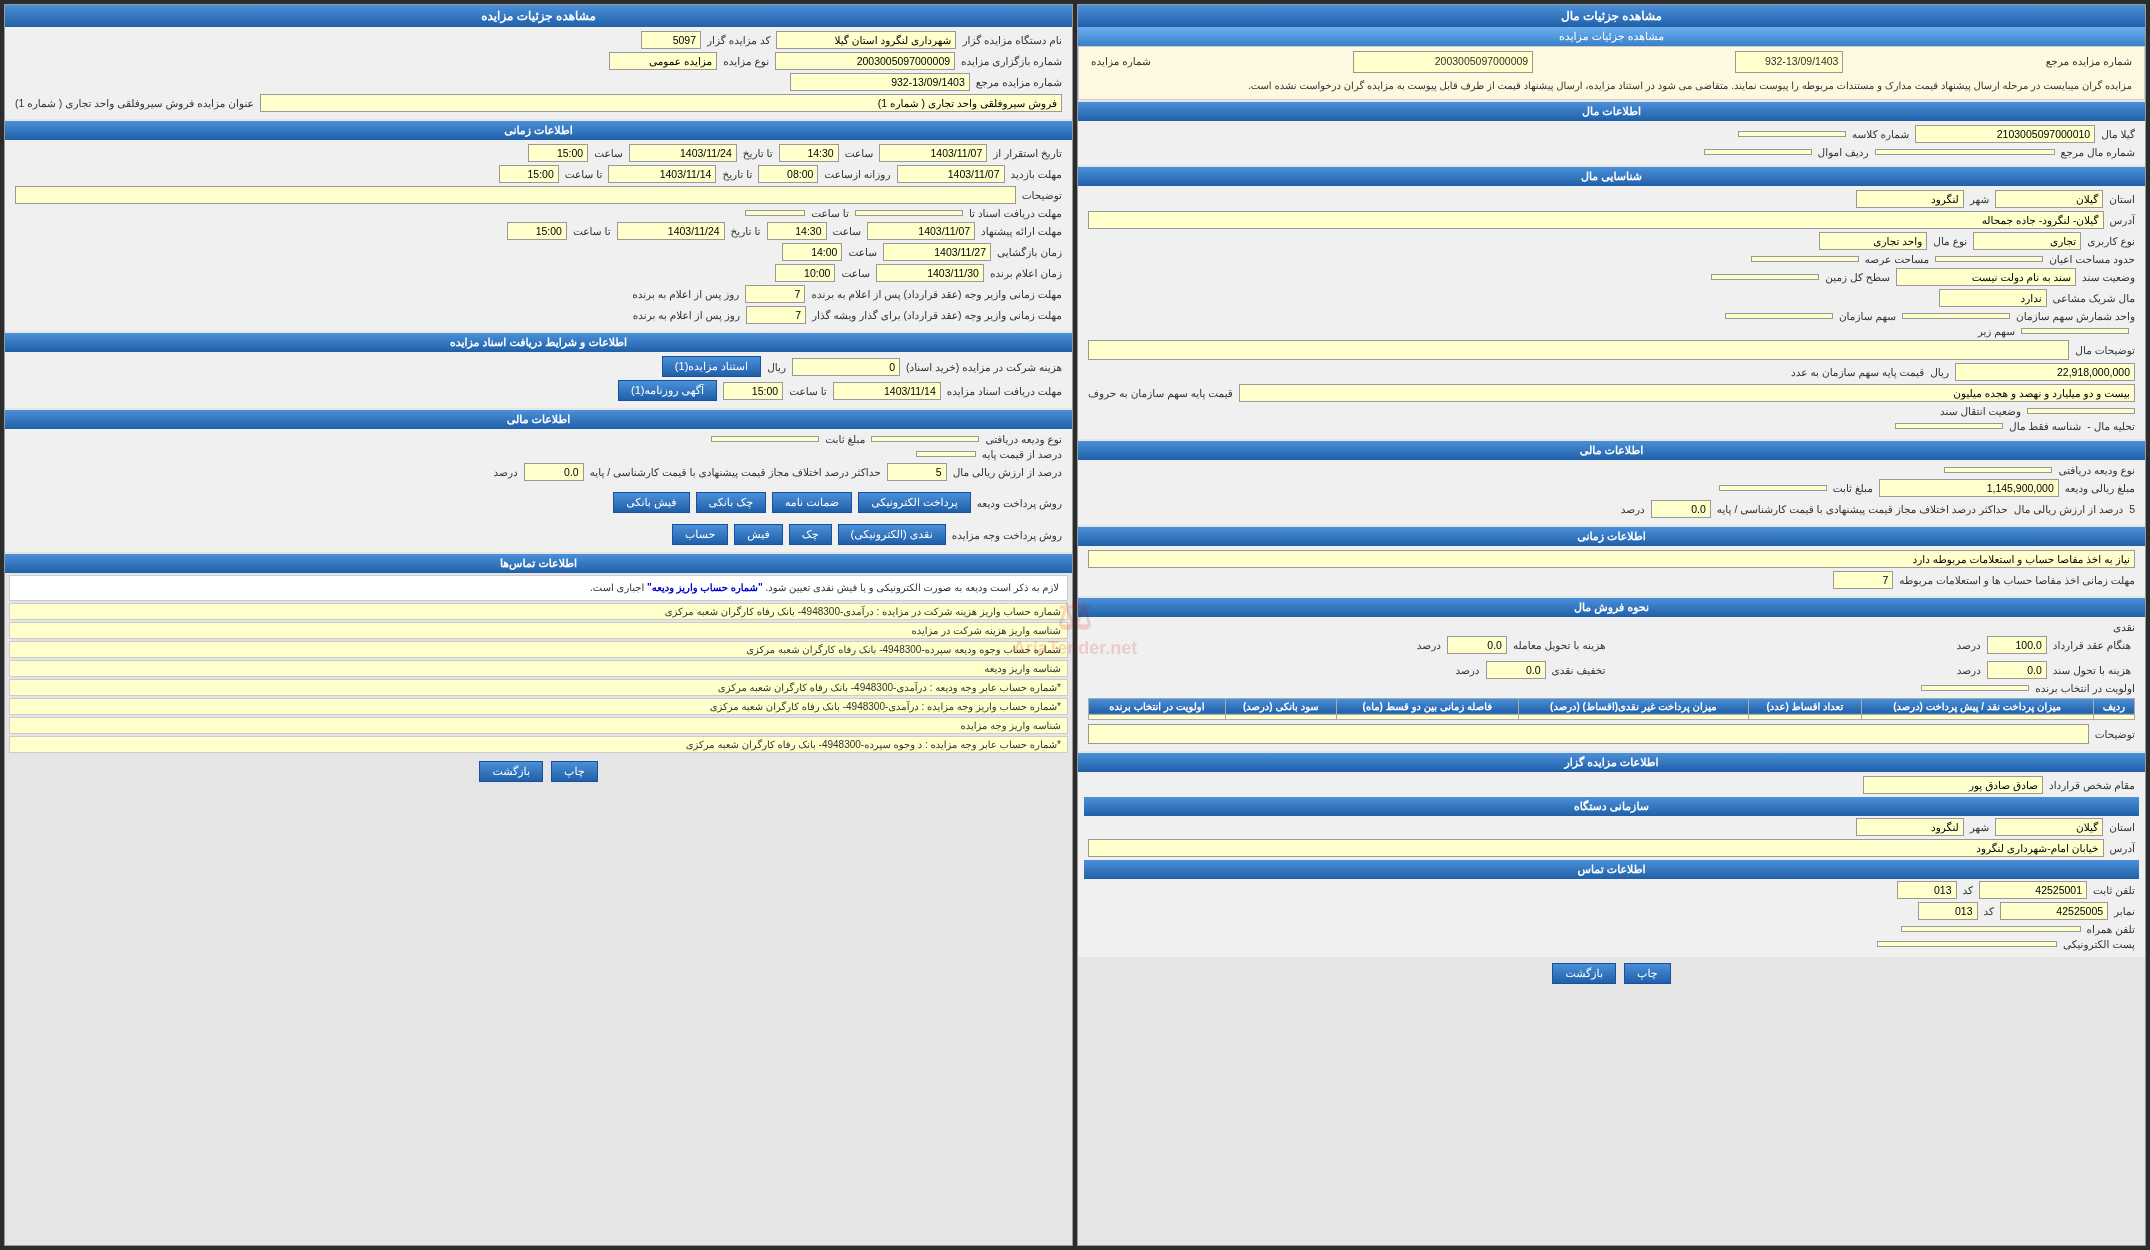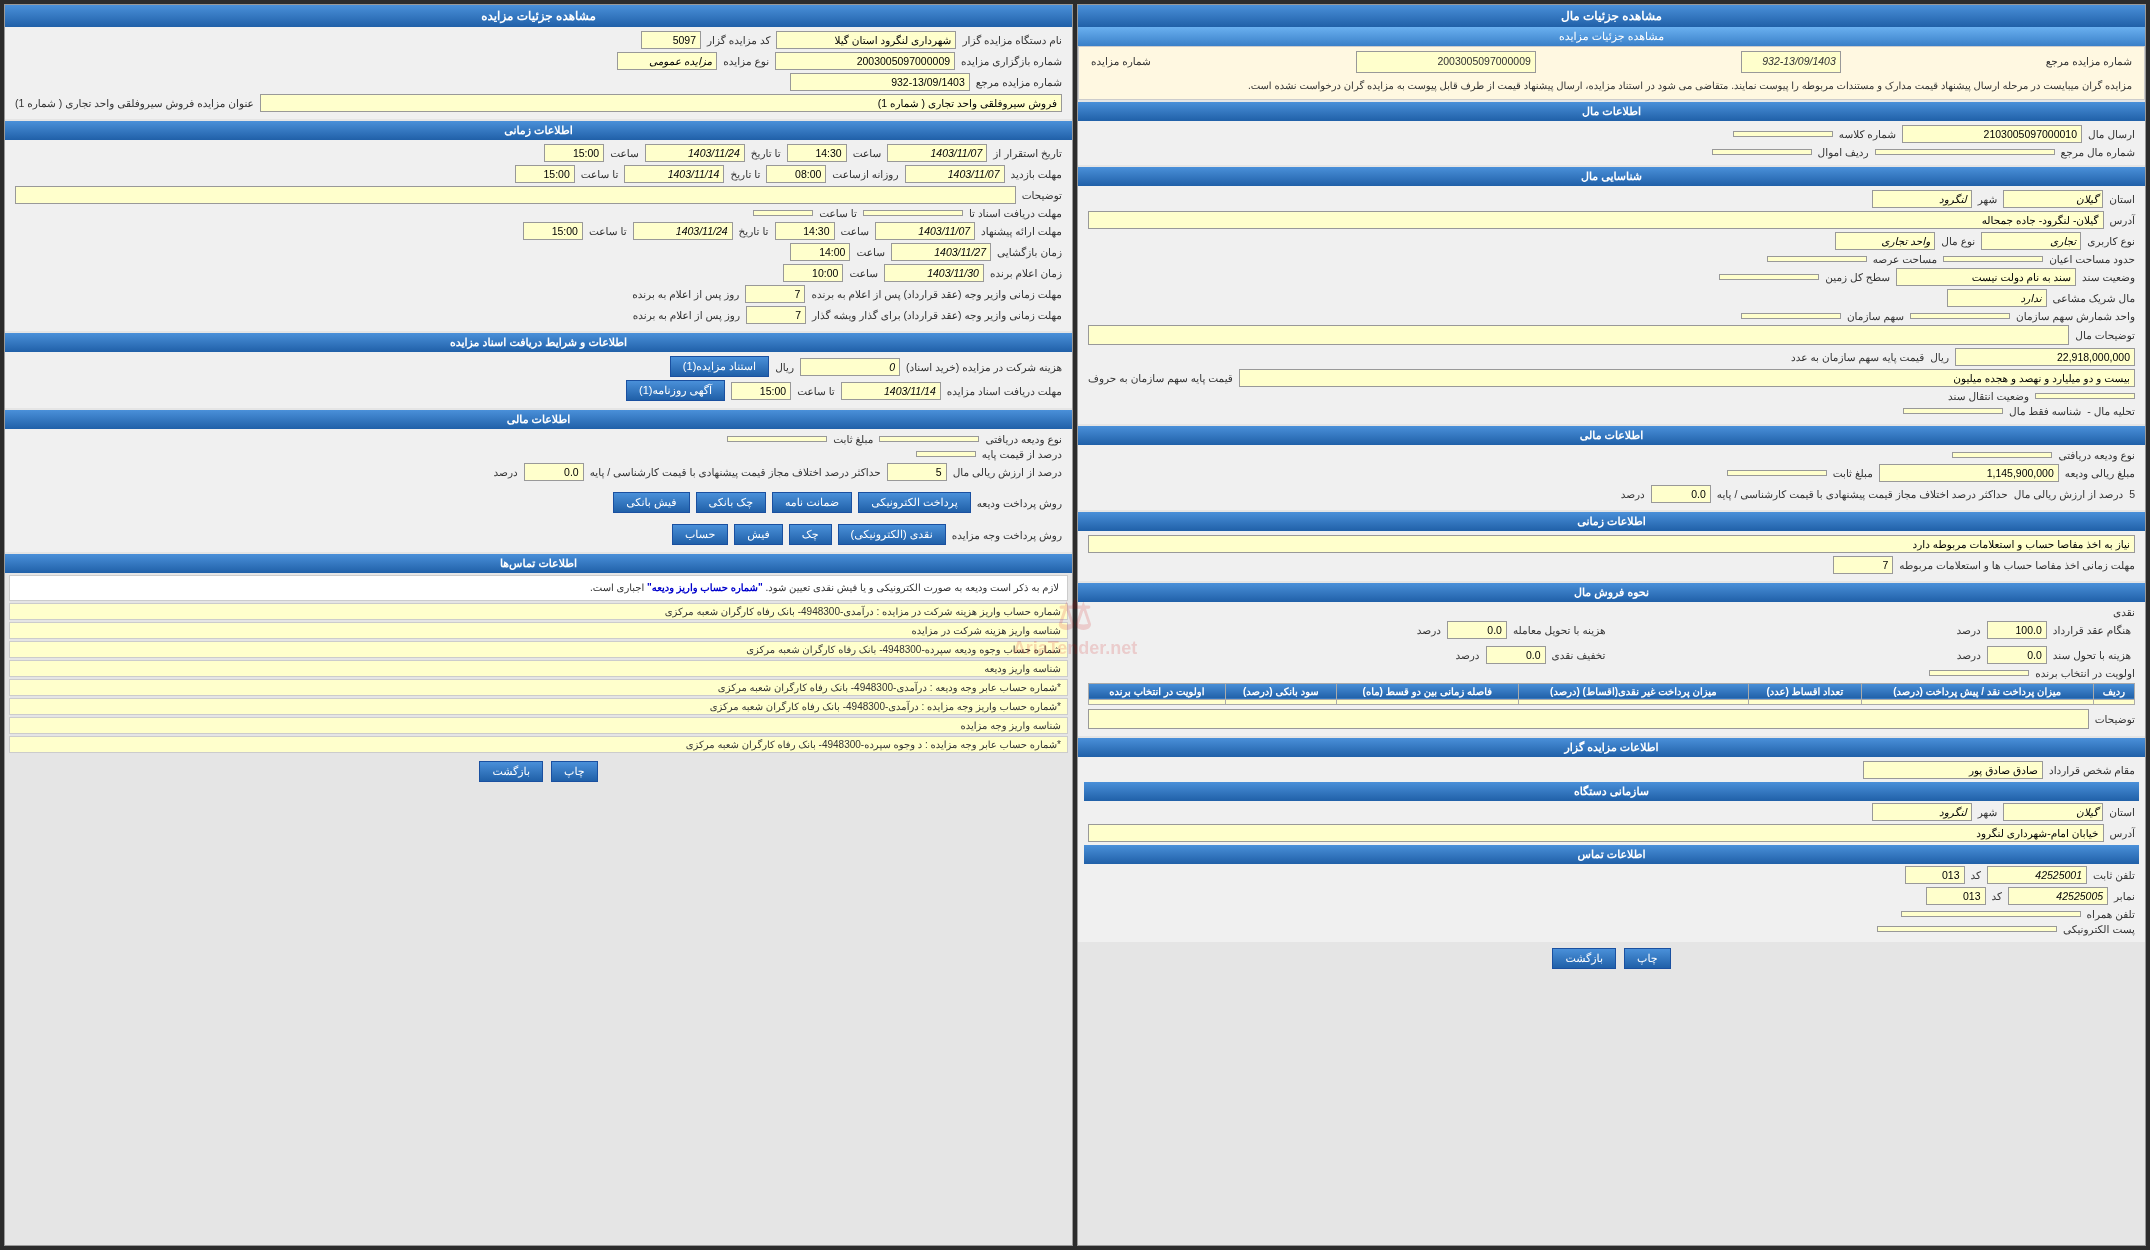--- a/index.html
+++ b/index.html
@@ -101,22 +101,21 @@
     }
     .inline-label {
       font-size: 10.5px;
       color: #333;
       white-space: nowrap;
     }
     .small-input {
       width: 50px;
     }
     .medium-input {
-      width: 100px;
-      font-style: italic;
+      width: 108px;
     }
     .large-input {
       width: 180px;
     }
     .xl-input {
       width: 220px;
     }
     .row-group {
       display: flex;
       align-items: center;
@@ -161,21 +160,21 @@
         <span class="form-input medium-input">932-13/09/1403</span>
         <span class="form-input large-input">2003005097000009</span>
         <span class="inline-label">شماره مزایده</span>
       </div>
       <div style="font-size:10px;color:#333;padding:2px 4px;">مزایده گران میبایست در مرحله ارسال پیشنهاد قیمت مدارک و مستندات مربوطه را پیوست نمایند. متقاضی می شود در استناد مزایده، ارسال پیشنهاد قیمت از طرف قابل پیوست به مزایده گران درخواست نشده است.</div>
     </div>
 
     <div class="section-header">اطلاعات مال</div>
     <div class="form-section">
       <div class="row-group">
-        <span class="inline-label">ارسال مال</span>
+        <span class="inline-label">گیلا مال</span>
         <span class="form-input large-input">2103005097000010</span>
         <span class="inline-label">شماره کلاسه</span>
         <span class="form-input medium-input"></span>
       </div>
       <div class="row-group">
         <span class="inline-label">شماره مال مرجع</span>
         <span class="form-input large-input"></span>
         <span class="inline-label">ردیف اموال</span>
         <span class="form-input medium-input"></span>
       </div>
@@ -213,20 +212,25 @@
       </div>
       <div class="row-group">
         <span class="inline-label">مال شریک مشاعی</span>
         <span class="form-input medium-input">ندارد</span>
       </div>
       <div class="row-group">
         <span class="inline-label">واحد شمارش سهم سازمان</span>
         <span class="form-input medium-input"></span>
         <span class="inline-label">سهم سازمان</span>
         <span class="form-input medium-input"></span>
+      </div>
+      <div class="row-group">
+        <span class="inline-label"></span>
+        <span class="form-input medium-input"></span>
+        <span class="inline-label">سهم زیر</span>
       </div>
       <div class="row-group">
         <span class="inline-label">توضیحات مال</span>
         <span class="form-input" style="flex:1;min-height:20px;"></span>
       </div>
       <div class="row-group">
         <span class="form-input large-input">22,918,000,000</span>
         <span class="inline-label">ریال</span>
         <span class="inline-label">قیمت پایه سهم سازمان به عدد</span>
       </div>

